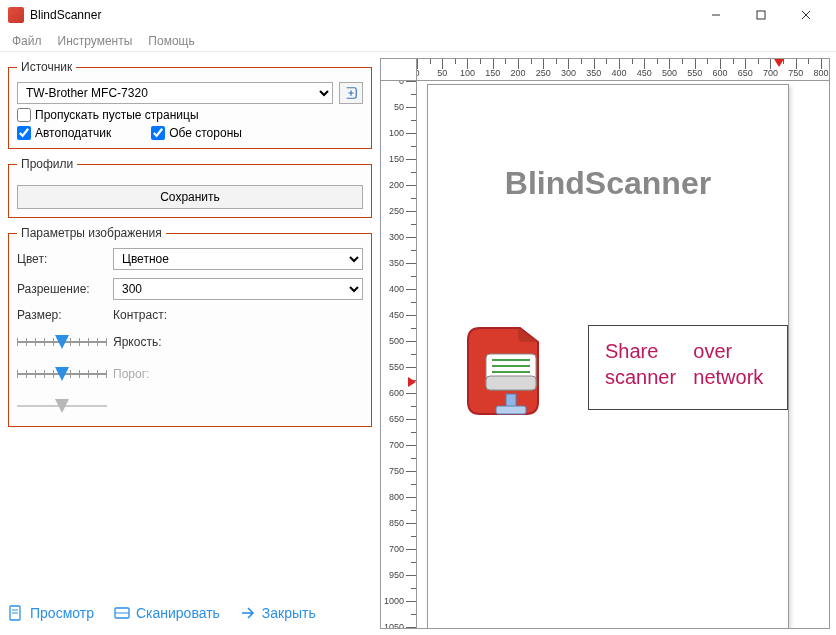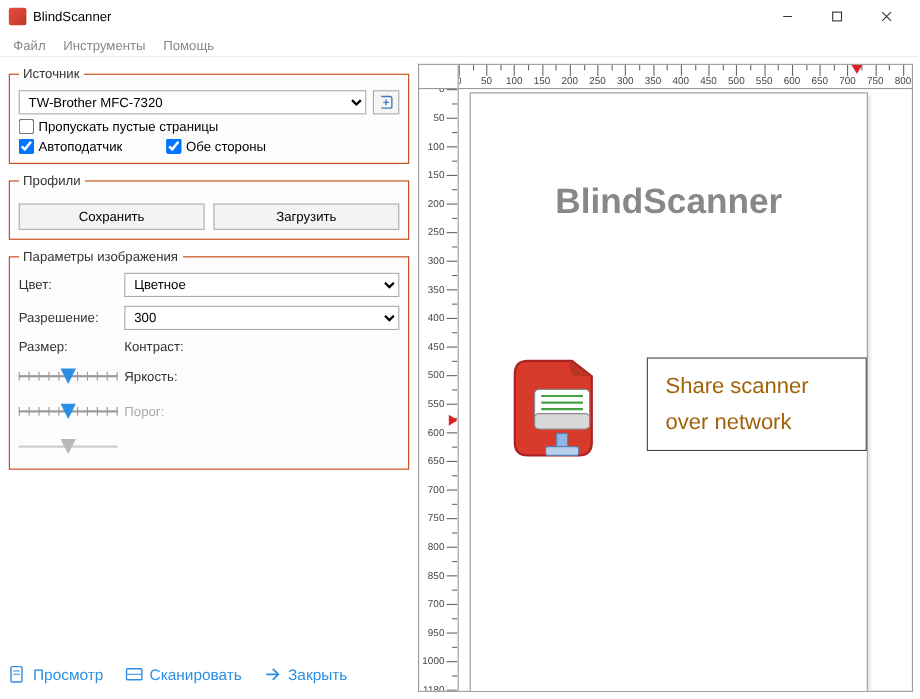--- a/index.html
+++ b/index.html
@@ -223,24 +223,24 @@
   font-weight:700;
   color:#888;
 }
 .promo-img {
   position:absolute;
 }
 .promo-box {
   position:absolute;
   border:1px solid #444;
   background:#fff;
-  display:flex; flex-direction:column;
-  justify-content:space-between;
+  display:flex; flex-direction:row;
+  justify-content:center;
   padding:12px 16px;
-  font-size:20px; color:#a16207;
+  font-size:20px; color:#be185d;
   line-height:1.3;
 }
 
 .disabled-select {
   flex:1; height:22px; border:1px solid #ccc; color:#999;
   background:#f5f5f5; padding:0 4px; display:flex; align-items:center;
   font-size:12px;
 }
 </style>
 </head>
@@ -306,21 +306,20 @@
           <input type="checkbox" checked="" style="">
           <span>Обе стороны</span>
         </label>
       </div>
     </fieldset>
 
     <fieldset class="group">
       <legend>Профили</legend>
       <div class="btn3">
         <button>Сохранить</button>
-        <button>Загрузить</button>
       </div>
     </fieldset>
 
     <fieldset class="group">
       <legend>Параметры изображения</legend>
       <div class="grid2">
         <div class="lbl">Цвет:</div>
         <select>
           <option>Цветное</option>
         </select>
@@ -517,21 +516,21 @@
         <div class="tick big" style="top: 467.664px;"></div>
         <div class="lblr" style="top: 467.664px;">700</div>
         <div class="tick sm" style="top: 480.654px;"></div>
         <div class="tick big" style="top: 493.645px;"></div>
         <div class="lblr" style="top: 493.645px;">950</div>
         <div class="tick sm" style="top: 506.636px;"></div>
         <div class="tick big" style="top: 519.626px;"></div>
         <div class="lblr" style="top: 519.626px;">1000</div>
         <div class="tick sm" style="top: 532.617px;"></div>
         <div class="tick big" style="top: 545.607px;"></div>
-        <div class="lblr" style="top: 545.607px;">1180</div>
+        <div class="lblr" style="top: 545.607px;">1050</div>
         <div class="marker" style="top: 301.383px;"></div>
       </div>
     <div class="preview" id="preview-area">
       <div class="a4page" id="a4page" style="left: 10px; top: 3px; width: 361.998px; height: 545.607px;">
         <div class="wm" id="wm" style="top: 80px; font-size: 32px;">BlindScanner</div>
         <div class="promo-img" id="promo-img" style="left: 20px; top: 225px;">
           <svg viewBox="0 0 120 120" width="120" height="120">
             <path d="M20 30 q0 -12 12 -12 h40 l18 14 v60 q0 12 -12 12 h-46 q-12 0 -12 -12 z" fill="#d83a2b" stroke="#a22" stroke-width="2"></path>
             <path d="M70 18 l20 14 h-14 q-6 0 -6 -6 z" fill="#b32"></path>
             <rect x="38" y="44" width="50" height="36" rx="4" fill="#fff" stroke="#888"></rect>

